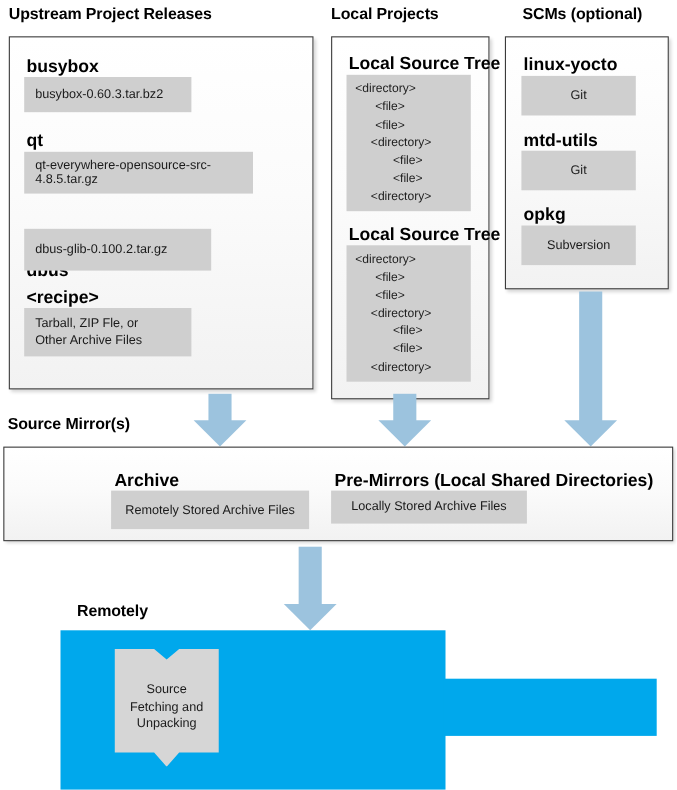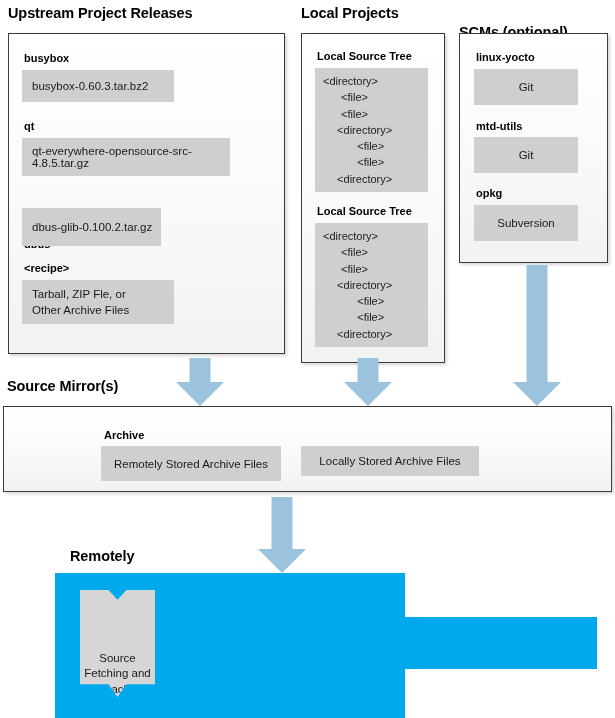--- a/index.html
+++ b/index.html
@@ -55,21 +55,21 @@
   .gbox.stacked {
     flex-direction: column;
     align-items: flex-start;
     justify-content: center;
     line-height: 16px;
     padding-left: 10px;
   }
 
   .sub-label {
     position: absolute;
-    font-size: 11px;
+    font-size: 16px;
     font-weight: bold;
     color: #000000;
     white-space: nowrap;
   }
 
   
   .tree {
     position: absolute;
     background: #cfcfcf;
     box-sizing: border-box;
@@ -142,21 +142,21 @@
   <div class="panel" style="left:8px; top:33px; width:277px; height:321px;">
   </div>
 
   <div class="sub-label" style="left:24px; top:52px;">busybox</div>
   <div class="gbox left-pad" style="left:22px; top:70px; width:152px; height:32px;">busybox-0.60.3.tar.bz2</div>
 
   <div class="sub-label" style="left:24px; top:120px;">qt</div>
   <div class="gbox left-pad" style="left:22px; top:138px; width:208px; height:38px;">qt-everywhere-opensource-src-4.8.5.tar.gz</div>
 
   <div class="sub-label" style="left:24px; top:190px;margin-top:48px;">dbus</div>
-  <div class="gbox left-pad" style="left:22px; top:208px; width:139px; height:38px;">dbus-glib-0.100.2.tar.gz</div>
+  <div class="gbox left-pad" style="left:22px; top:208px; width:170px; height:38px;">dbus-glib-0.100.2.tar.gz</div>
 
   <div class="sub-label" style="left:24px; top:262px;">&lt;recipe&gt;</div>
   <div class="gbox stacked" style="left:22px; top:280px; width:152px; height:44px;">
     <span>Tarball, ZIP Fle, or</span>
     <span>Other Archive Files</span>
   </div>
 
   <div class="section-heading" style="left:301px; top:5px;">Local Projects</div>
 
   <div class="panel" style="left:301px; top:33px; width:144px; height:330px;">
@@ -177,21 +177,21 @@
   <div class="tree" style="left:315px; top:223px; width:113px; height:124px;">
     <span class="tline" style="text-align:left; padding-left:8px;">&lt;directory&gt;</span>
     <span class="tline" style="text-align:left; padding-left:20px;">  &lt;file&gt;</span>
     <span class="tline" style="text-align:left; padding-left:20px;">  &lt;file&gt;</span>
     <span class="tline" style="text-align:left; padding-left:16px;">  &lt;directory&gt;</span>
     <span class="tline" style="text-align:left; padding-left:30px;">    &lt;file&gt;</span>
     <span class="tline" style="text-align:left; padding-left:30px;">    &lt;file&gt;</span>
     <span class="tline" style="text-align:left; padding-left:16px;">  &lt;directory&gt;</span>
   </div>
 
-  <div class="section-heading" style="left:459px; top:5px;margin-top:19px;">SCMs (optional)</div>
+  <div class="section-heading" style="left:475px; top:5px;">SCMs (optional)</div>
 
   <div class="panel" style="left:459px; top:33px; width:149px; height:230px;">
   </div>
 
   <div class="sub-label" style="left:476px; top:51px;">linux-yocto</div>
   <div class="gbox center" style="left:474px; top:69px; width:104px; height:36px;">Git</div>
 
   <div class="sub-label" style="left:476px; top:120px;">mtd-utils</div>
   <div class="gbox center" style="left:474px; top:137px; width:104px; height:36px;">Git</div>
 
@@ -214,33 +214,34 @@
   </div>
 
   <div class="section-heading" style="left:7px; top:378px;">Source Mirror(s)</div>
 
   <div class="panel" style="left:3px; top:406px; width:609px; height:86px;">
   </div>
 
   <div class="sub-label" style="left:104px; top:429px;">Archive</div>
   <div class="gbox center" style="left:101px; top:446px; width:180px; height:35px;">Remotely Stored Archive Files</div>
 
+  <div class="sub-label" style="left:304px; top:429px;">Pre-Mirrors (Local Shared Directories)</div>
   <div class="gbox center" style="left:301px; top:446px; width:178px; height:30px;">Locally Stored Archive Files</div>
 
   <div class="arrow-down" style="left:258px; top:497px; width:48px; height:76px;">
     <div class="shaft" style="width:21px; height:54px;"></div>
     <div class="head" style="top:52px; border-left-width:24px; border-right-width:24px; border-top-width:24px;"></div>
   </div>
 
   <div class="section-heading" style="left:70px; top:548px;">Remotely</div>
 
   <div class="bitbake-shape" style="left:55px; top:573px; width:350px; height:145px;"></div>
   <div class="bitbake-tail" style="left:403px; top:617px; width:194px; height:52px;"></div>
 
-  <div class="chevron" style="left:80px; top:590px; width:75px; height:107px;align-items:flex-end;">
+  <div class="chevron" style="left:104px; top:590px; width:95px; height:107px;">
     <div>
       <span>Source</span>
       <span>Fetching and</span>
       <span>Unpacking</span>
     </div>
   </div>
 
 </div>
 
 </body></html>

